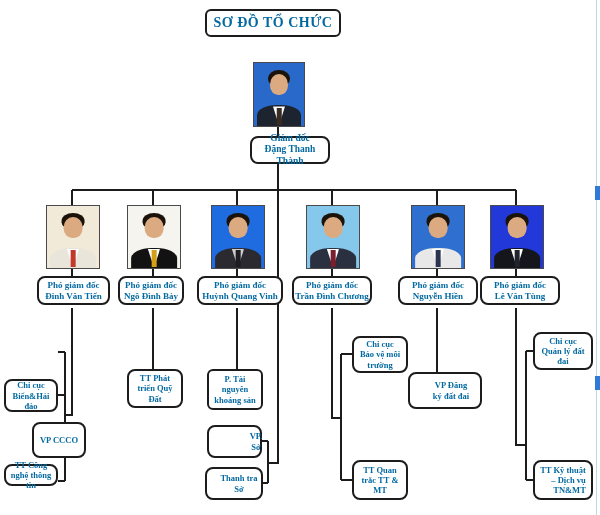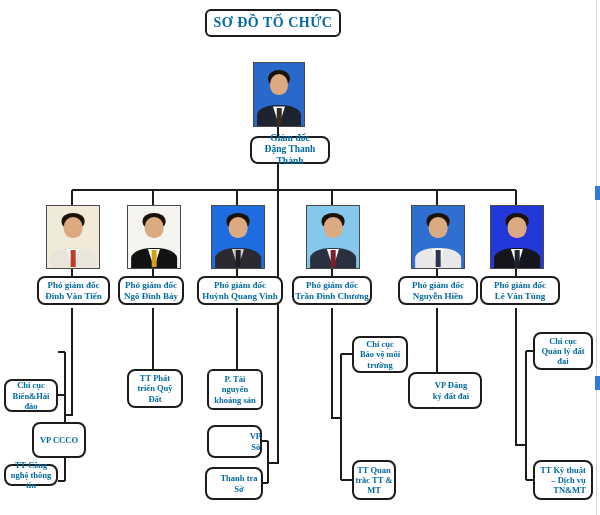--- a/index.html
+++ b/index.html
@@ -32,21 +32,21 @@
   #u1{left:4px;top:336px;width:54px;height:32px;}
   #u2{left:4px;top:379px;width:54px;height:33px;}
   #u3{left:4px;top:422px;width:54px;height:36px;margin-left:28px;}
   #u4{left:4px;top:464px;width:54px;height:22px;}
   #u5{left:127px;top:369px;width:56px;height:39px;}
   #u6{left:207px;top:369px;width:56px;height:41px;border-radius:6px;}
   #u7{left:207px;top:425px;width:55px;height:33px;padding-left:44px;}
   #u8{left:205px;top:467px;width:58px;height:33px;padding-left:11px;}
   #u9{left:352px;top:336px;width:56px;height:37px;}
   #u10{left:408px;top:372px;width:74px;height:37px;padding-left:13px;}
-  #u11{left:352px;top:460px;width:44px;height:40px;}
+  #u11{left:352px;top:460px;width:56px;height:40px;}
   #u12{left:533px;top:332px;width:60px;height:38px;}
   #u13{left:533px;top:460px;width:60px;height:40px;text-align:right;}
   .photo{
     position:absolute;width:52px;height:62px;top:205px;background:var(--bg,#2969c9);
     border:1px solid #4a4a4a;overflow:hidden;
   }
   #dir-photo{left:253px;top:62px;width:50px;height:63px;}
   #dep-photo-0{left:46px;}
   #dep-photo-1{left:127px;}
   #dep-photo-2{left:211px;}

